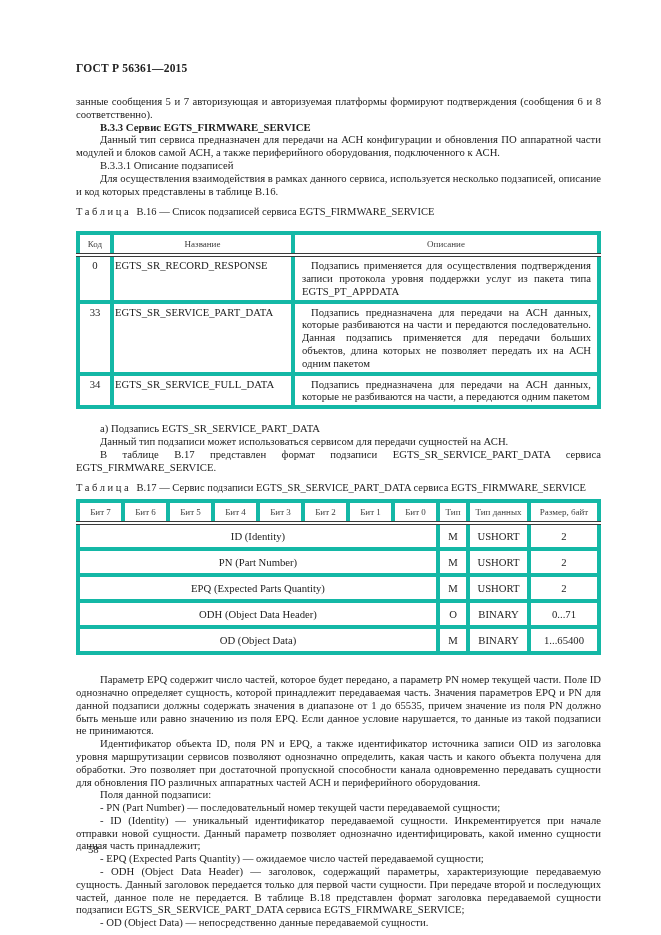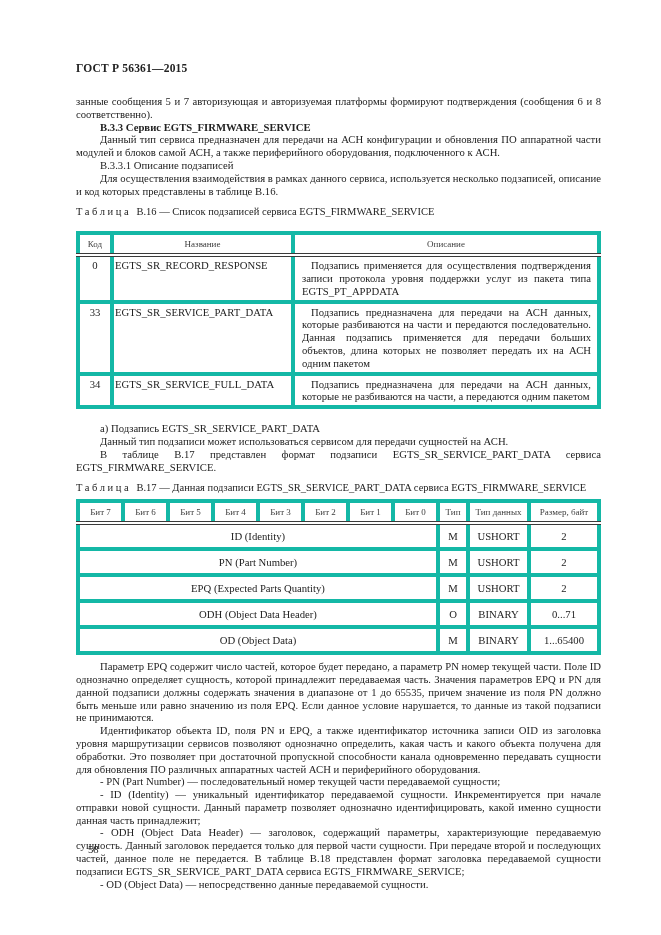--- a/index.html
+++ b/index.html
@@ -65,21 +65,21 @@
   .t16 .c-desc { text-align: justify; text-indent: 9px; padding-left: 7px; padding-right: 6px; }
   .t17 tbody td {
     font-size: 10.7px;
     line-height: 12.8px;
     text-align: center;
     vertical-align: middle;
     padding: 4px 2px;
     height: 14px;
   }
   .after-t16 { margin-top: 13px; }
-  .after-t17 { margin-top: 5px; }
+  .after-t17 { margin-top: 18px; }
   .page-number {
     position: absolute;
     left: 77px;
     top: 843px;
     font-size: 10.7px;
     margin-left: 11px;
   }
 </style>
 </head>
 <body>
@@ -125,21 +125,21 @@
         <td class="c-name">EGTS_SR_SERVICE_FULL_DATA</td>
         <td class="c-desc">Подзапись предназначена для передачи на АСН данных, которые не разбиваются на части, а передаются одним пакетом</td>
       </tr>
     </tbody>
   </table>
 
   <p class="para after-t16">а) Подзапись EGTS_SR_SERVICE_PART_DATA</p>
   <p class="para">Данный тип подзаписи может использоваться сервисом для передачи сущностей на АСН.</p>
   <p class="para">В таблице В.17 представлен формат подзаписи EGTS_SR_SERVICE_PART_DATA сервиса EGTS_FIRMWARE_SERVICE.</p>
 
-  <p class="caption cap17"><span class="spaced">Таблица</span>&nbsp;&nbsp;<span>В.17 — Данная подзаписи EGTS_SR_SERVICE_PART_DATA сервиса EGTS_FIRMWARE_SERVICE</span></p>
+  <p class="caption cap17"><span class="spaced">Таблица</span>&nbsp;&nbsp;<span>В.17 — Сервис подзаписи EGTS_SR_SERVICE_PART_DATA сервиса EGTS_FIRMWARE_SERVICE</span></p>
 
   <table class="t17">
     <colgroup>
       <col style="width:45px">
         <col style="width:45px">
         <col style="width:45px">
         <col style="width:45px">
       <col style="width:45px">
         <col style="width:45px">
         <col style="width:45px">
@@ -192,20 +192,22 @@
         <td colspan="8">OD (Object Data)</td>
         <td>M</td>
         <td>BINARY</td>
         <td>1...65400</td>
       </tr>
     </tbody>
   </table>
 
   <p class="para after-t17">Параметр EPQ содержит число частей, которое будет передано, а параметр PN номер текущей части. Поле ID однозначно определяет сущность, которой принадлежит передаваемая часть. Значения параметров EPQ и PN для данной подзаписи должны содержать значения в диапазоне от 1 до 65535, причем значение из поля PN должно быть меньше или равно значению из поля EPQ. Если данное условие нарушается, то данные из такой подзаписи не принимаются.</p>
   <p class="para">Идентификатор объекта ID, поля PN и EPQ, а также идентификатор источника записи OID из заголовка уровня маршрутизации сервисов позволяют однозначно определить, какая часть и какого объекта получена для обработки. Это позволяет при достаточной пропускной способности канала одновременно передавать сущности для обновления ПО различных аппаратных частей АСН и периферийного оборудования.</p>
+  <p class="para">Поля данной подзаписи:</p>
   <p class="para">- PN (Part Number) — последовательный номер текущей части передаваемой сущности;</p>
   <p class="para">- ID (Identity) — уникальный идентификатор передаваемой сущности. Инкрементируется при начале отправки новой сущности. Данный параметр позволяет однозначно идентифицировать, какой именно сущности данная часть принадлежит;</p>
+  <p class="para">- EPQ (Expected Parts Quantity) — ожидаемое число частей передаваемой сущности;</p>
   <p class="para">- ODH (Object Data Header) — заголовок, содержащий параметры, характеризующие передаваемую сущность. Данный заголовок передается только для первой части сущности. При передаче второй и последующих частей, данное поле не передается. В таблице В.18 представлен формат заголовка передаваемой сущности подзаписи EGTS_SR_SERVICE_PART_DATA сервиса EGTS_FIRMWARE_SERVICE;</p>
   <p class="para">- OD (Object Data) — непосредственно данные передаваемой сущности.</p>
 
   <div class="page-number">58</div>
 
 </div>
 
 </body></html>

